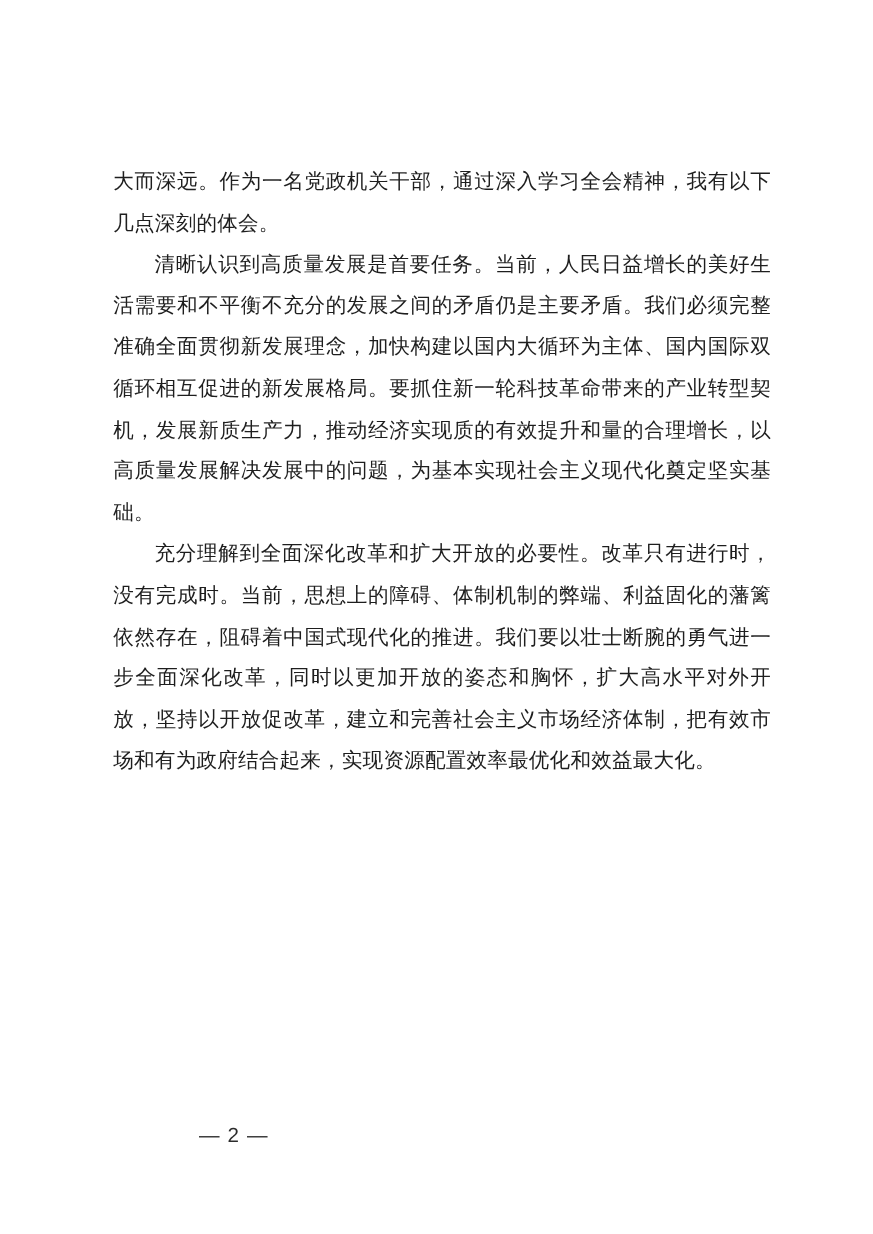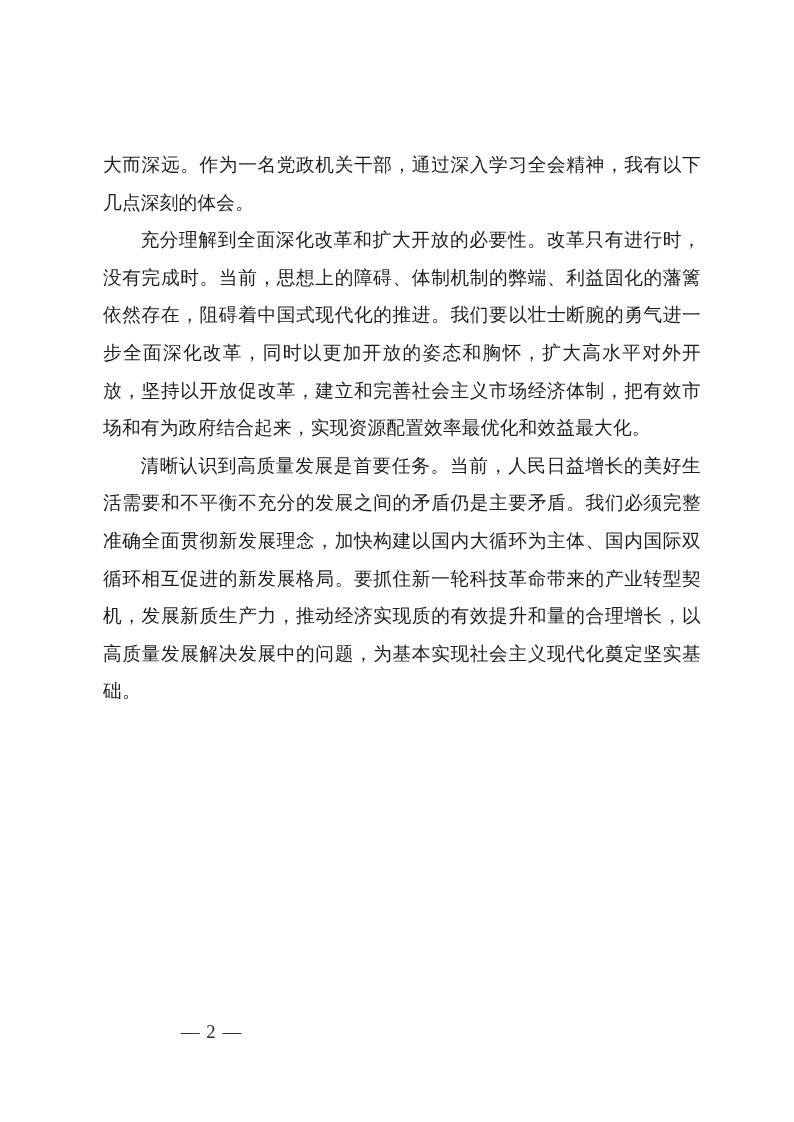--- a/index.html
+++ b/index.html
@@ -7,21 +7,21 @@
     margin: 0;
     padding: 0;
     background: #ffffff;
   }
   .page {
     position: relative;
     width: 794px;
     height: 1078px;
     background: #ffffff;
     overflow: hidden;
-    font-family: Liberation Serif, serif;
+    font-family: Liberation Sans, sans-serif;
     color: #1e1e1e;
     border-radius: 24px;
   }
   .body-text {
     position: absolute;
     left: 103px;
     top: 146px;
     width: 598px;
     font-size: 18.7px;
     line-height: 37.6px;
@@ -47,19 +47,19 @@
     white-space: pre;
   }
 </style>
 </head>
 <body>
 
 <div class="page">
 
   <main class="body-text">
     <p class="para">大而深远。作为一名党政机关干部，通过深入学习全会精神，我有以下几点深刻的体会。</p>
+    <p class="para indent">清晰认识到高质量发展是首要任务。当前，人民日益增长的美好生活需要和不平衡不充分的发展之间的矛盾仍是主要矛盾。我们必须完整准确全面贯彻新发展理念，加快构建以国内大循环为主体、国内国际双循环相互促进的新发展格局。要抓住新一轮科技革命带来的产业转型契机，发展新质生产力，推动经济实现质的有效提升和量的合理增长，以高质量发展解决发展中的问题，为基本实现社会主义现代化奠定坚实基础。</p>
     <p class="para indent">充分理解到全面深化改革和扩大开放的必要性。改革只有进行时，没有完成时。当前，思想上的障碍、体制机制的弊端、利益固化的藩篱依然存在，阻碍着中国式现代化的推进。我们要以壮士断腕的勇气进一步全面深化改革，同时以更加开放的姿态和胸怀，扩大高水平对外开放，坚持以开放促改革，建立和完善社会主义市场经济体制，把有效市场和有为政府结合起来，实现资源配置效率最优化和效益最大化。</p>
-    <p class="para indent">清晰认识到高质量发展是首要任务。当前，人民日益增长的美好生活需要和不平衡不充分的发展之间的矛盾仍是主要矛盾。我们必须完整准确全面贯彻新发展理念，加快构建以国内大循环为主体、国内国际双循环相互促进的新发展格局。要抓住新一轮科技革命带来的产业转型契机，发展新质生产力，推动经济实现质的有效提升和量的合理增长，以高质量发展解决发展中的问题，为基本实现社会主义现代化奠定坚实基础。</p>
   </main>
 
   <footer class="page-footer">— 2 —</footer>
 
 </div>
 
 </body></html>

